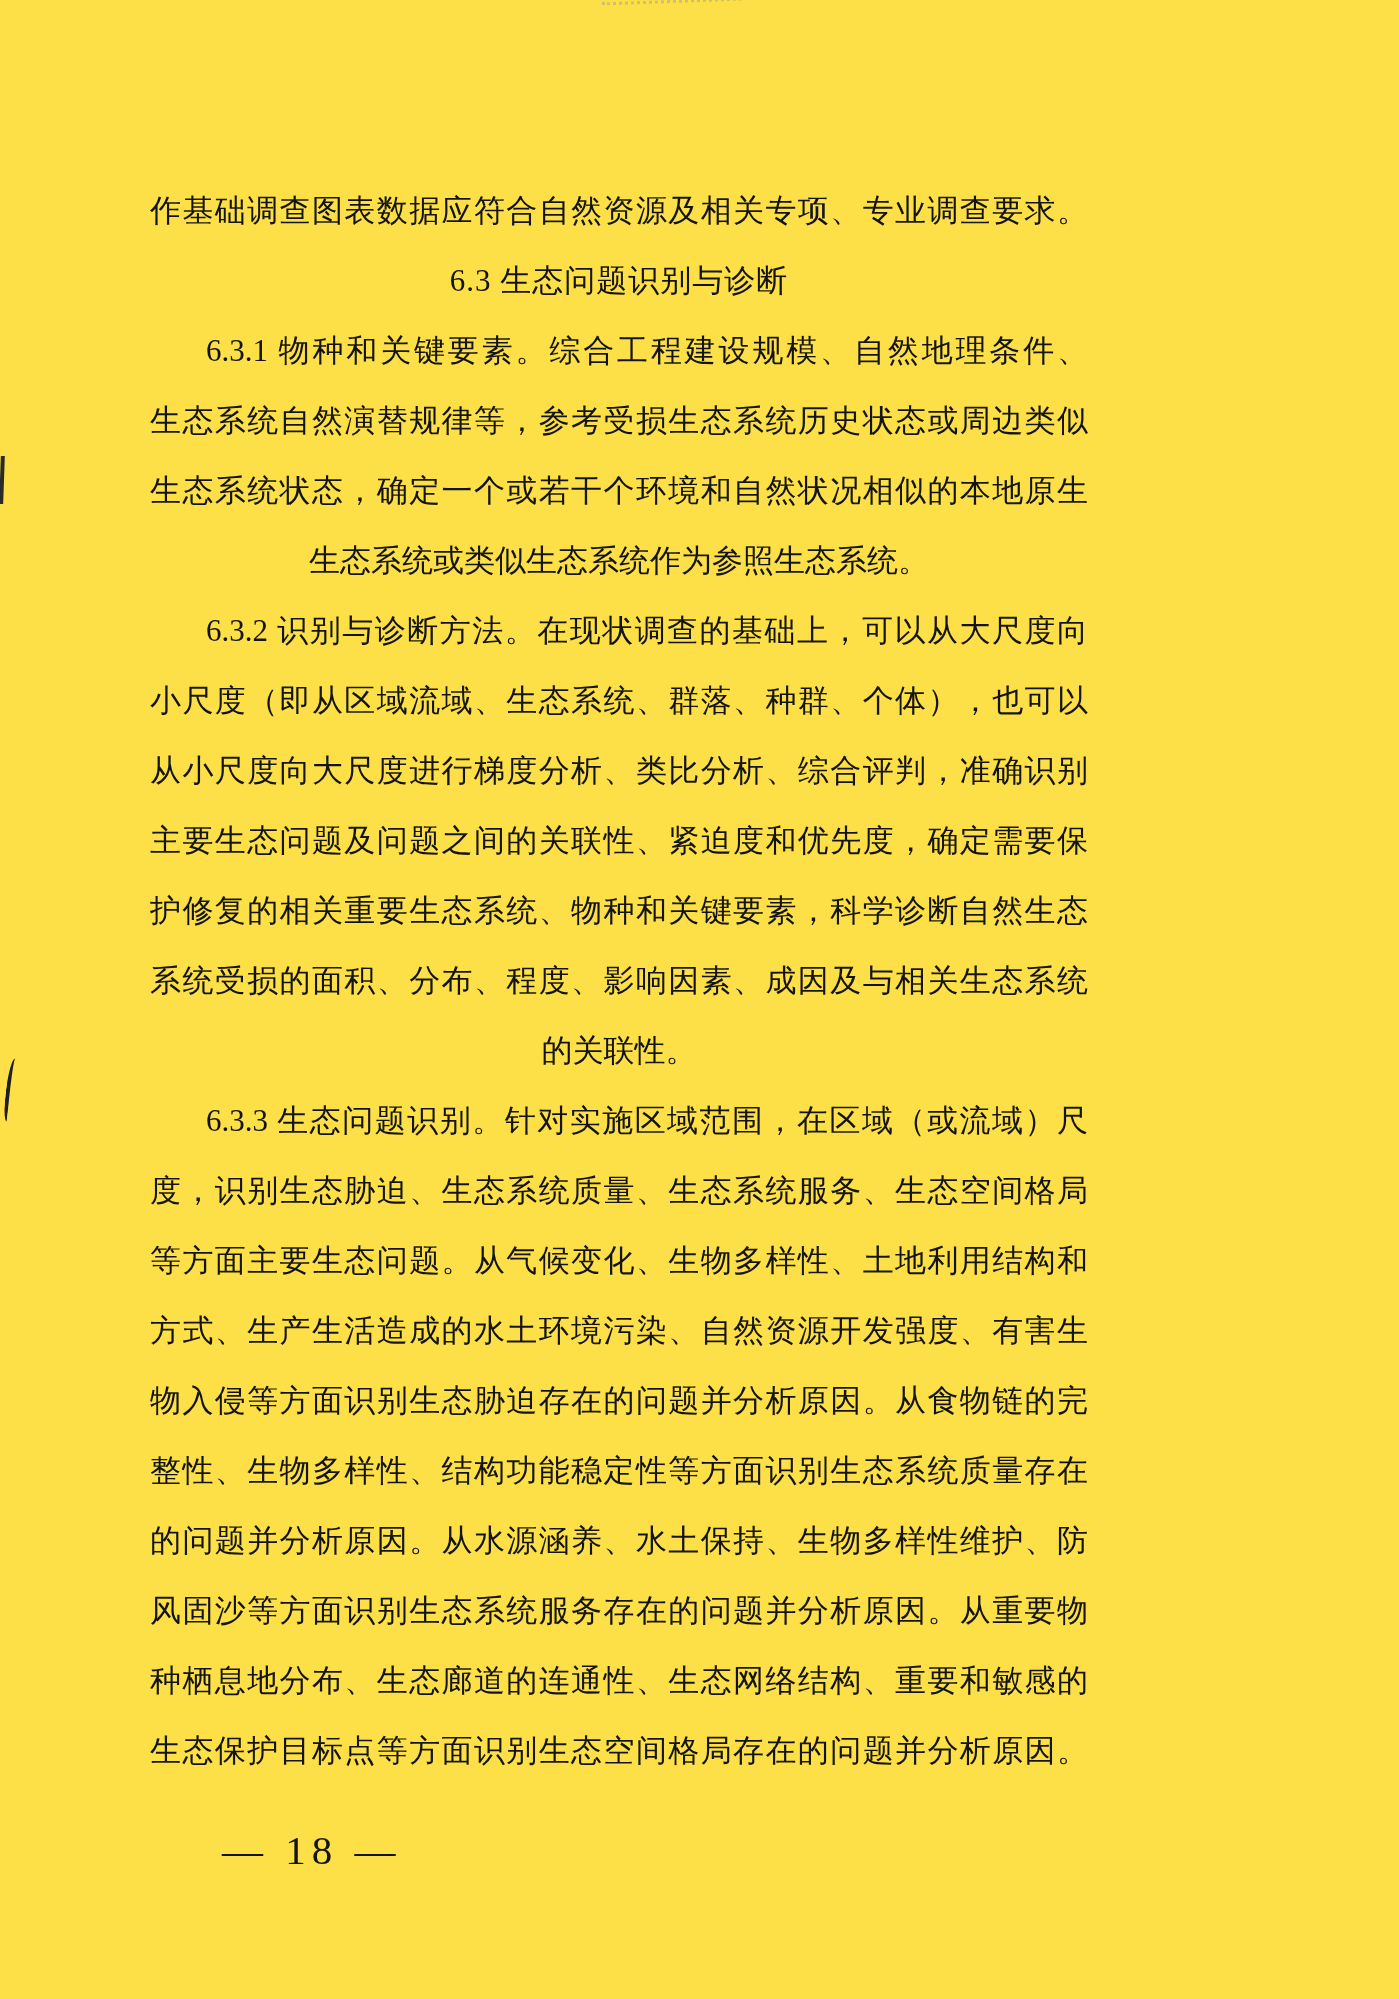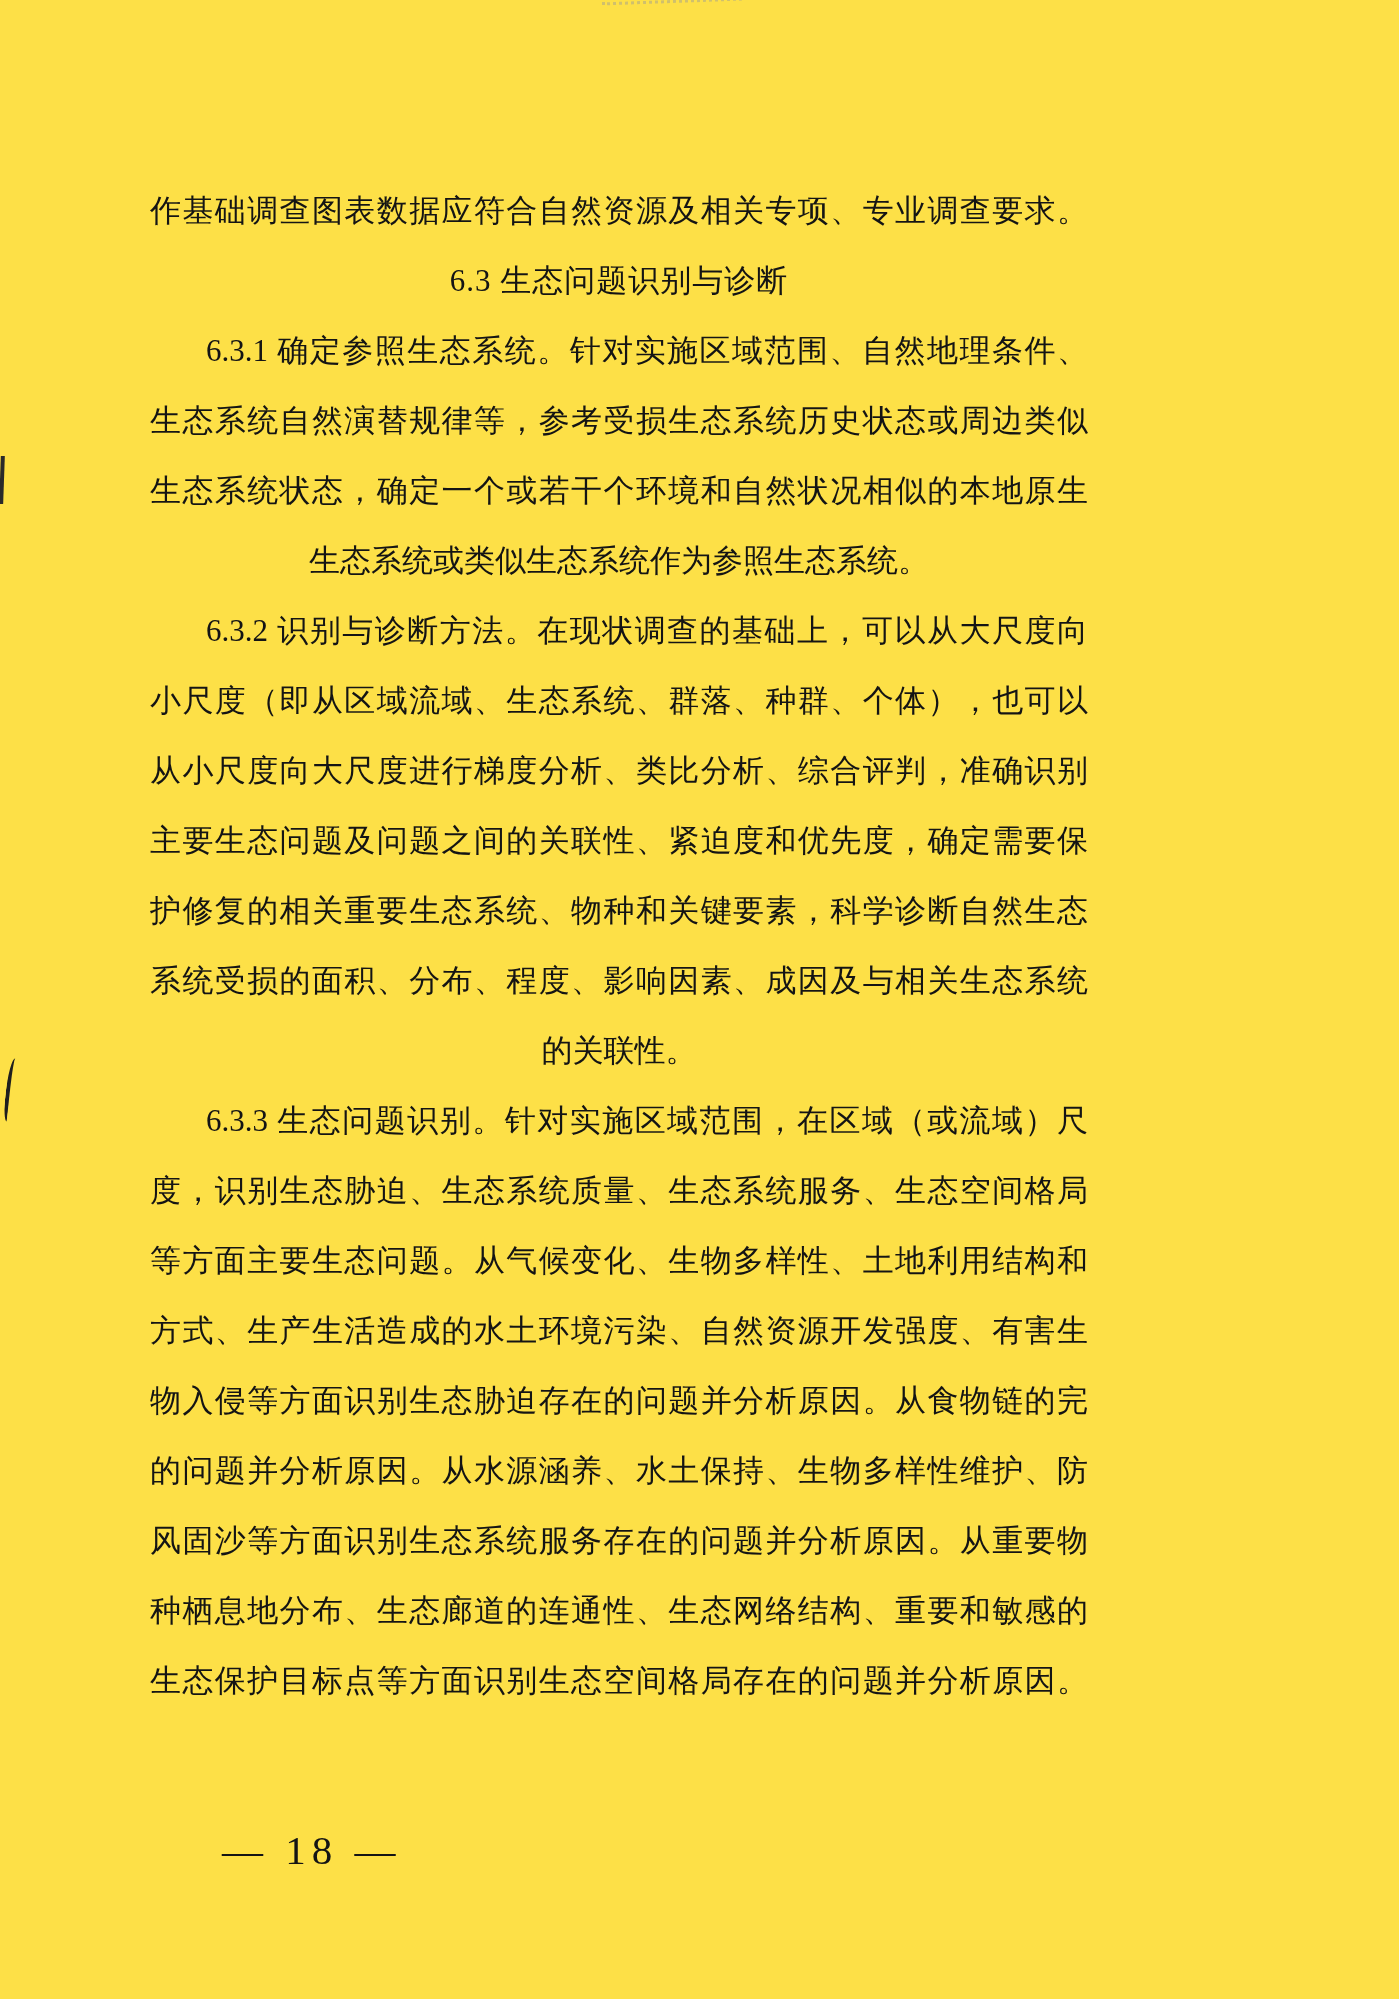--- a/index.html
+++ b/index.html
@@ -87,36 +87,37 @@
 
 <div class="page">
 
   <div class="artifact-top"></div>
   <div class="artifact-left-1"></div>
   <div class="artifact-left-2"></div>
 
   <div class="text-block">
     <div class="line justify">作基础调查图表数据应符合自然资源及相关专项、专业调查要求。</div>
     <div class="line heading">6.3 生态问题识别与诊断</div>
-    <div class="line justify indent">6.3.1 确定参照生态系统。针对实施区域范围、自然地理条件、</div>
+    <div class="line justify indent">6.3.1 物种和关键要素。综合工程建设规模、自然地理条件、</div>
     <div class="line justify">生态系统自然演替规律等，参考受损生态系统历史状态或周边类似</div>
     <div class="line justify">生态系统状态，确定一个或若干个环境和自然状况相似的本地原生</div>
     <div class="line">生态系统或类似生态系统作为参照生态系统。</div>
     <div class="line justify indent">6.3.2 识别与诊断方法。在现状调查的基础上，可以从大尺度向</div>
     <div class="line justify">小尺度（即从区域流域、生态系统、群落、种群、个体），也可以</div>
     <div class="line justify">从小尺度向大尺度进行梯度分析、类比分析、综合评判，准确识别</div>
     <div class="line justify">主要生态问题及问题之间的关联性、紧迫度和优先度，确定需要保</div>
     <div class="line justify">护修复的相关重要生态系统、物种和关键要素，科学诊断自然生态</div>
     <div class="line justify">系统受损的面积、分布、程度、影响因素、成因及与相关生态系统</div>
     <div class="line">的关联性。</div>
     <div class="line justify indent">6.3.3 生态问题识别。针对实施区域范围，在区域（或流域）尺</div>
     <div class="line justify">度，识别生态胁迫、生态系统质量、生态系统服务、生态空间格局</div>
     <div class="line justify">等方面主要生态问题。从气候变化、生物多样性、土地利用结构和</div>
     <div class="line justify">方式、生产生活造成的水土环境污染、自然资源开发强度、有害生</div>
     <div class="line justify">物入侵等方面识别生态胁迫存在的问题并分析原因。从食物链的完</div>
+    <div class="line justify">整性、生物多样性、结构功能稳定性等方面识别生态系统质量存在</div>
     <div class="line justify">的问题并分析原因。从水源涵养、水土保持、生物多样性维护、防</div>
     <div class="line justify">风固沙等方面识别生态系统服务存在的问题并分析原因。从重要物</div>
     <div class="line justify">种栖息地分布、生态廊道的连通性、生态网络结构、重要和敏感的</div>
     <div class="line justify">生态保护目标点等方面识别生态空间格局存在的问题并分析原因。</div>
   </div>
 
   <div class="footer">— 18 —</div>
 
 </div>
 

